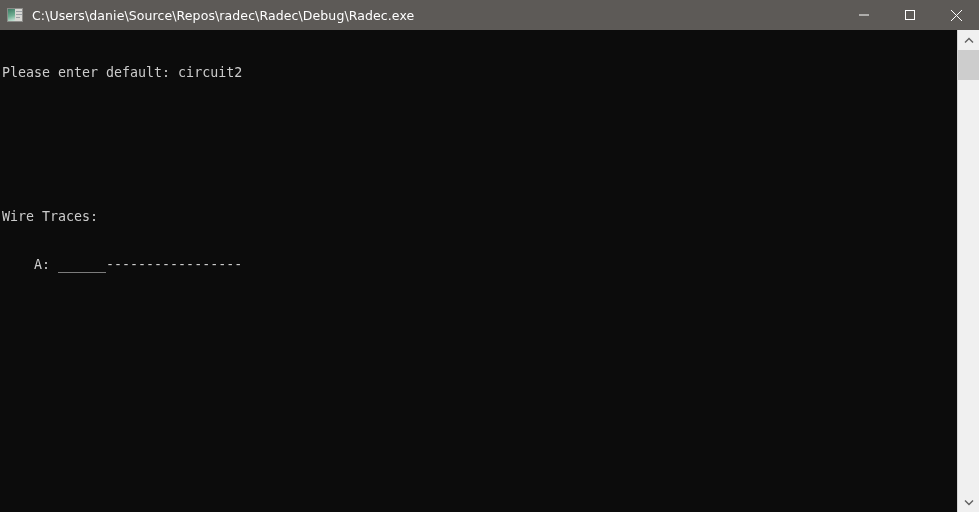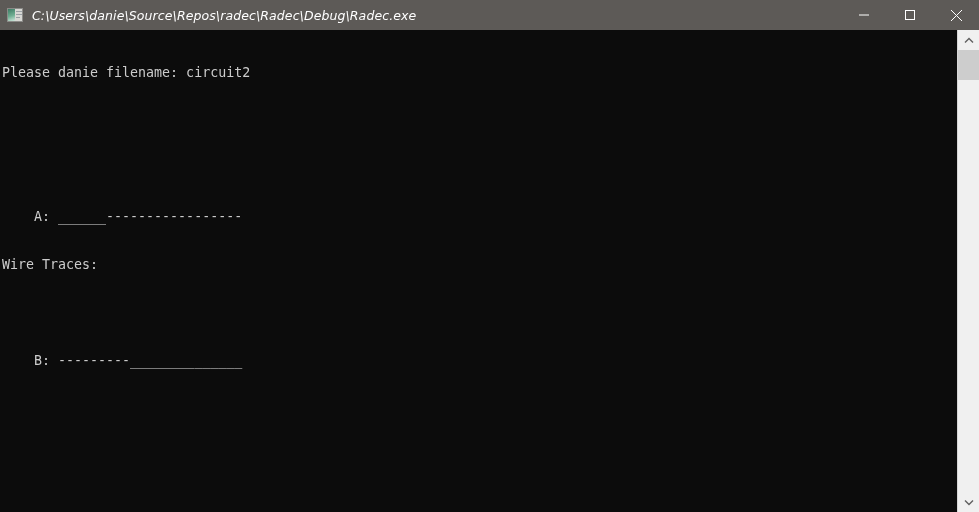--- a/index.html
+++ b/index.html
@@ -26,21 +26,20 @@
 
   
   #titlebar {
     height: 30px;
     min-height: 30px;
     background: #5d5a57;
     display: flex;
     align-items: center;
     position: relative;
     user-select: none;
-    font-style: italic;
   }
   #app-icon {
     width: 16px;
     height: 14px;
     margin-left: 7px;
     margin-right: 9px;
     position: relative;
     flex: 0 0 auto;
     background: #d8d8d4;
     border: 1px solid #8b8b88;
@@ -174,27 +173,26 @@
         <svg width="13" height="13" viewBox="0 0 13 13">
           <line x1="1" y1="1" x2="12" y2="12" stroke="#ffffff" stroke-width="1"></line>
           <line x1="12" y1="1" x2="1" y2="12" stroke="#ffffff" stroke-width="1"></line>
         </svg>
       </div>
     </div>
   </div>
 
   <div id="console-area">
     <div id="console-text">
-      <div class="cline">Please danie filename: circuit2</div>
-      <div class="cline"></div>
-      <div class="cline"></div>
+      <div class="cline">Please enter default: circuit2</div>
+      <div class="cline"></div>
+      <div class="cline"></div>
+      <div class="cline">Wire Traces:</div>
       <div class="cline">    A: ______-----------------</div>
-      <div class="cline">Wire Traces:</div>
-      <div class="cline"></div>
-      <div class="cline">    B: ---------______________</div>
+      <div class="cline"></div>
       <div class="cline"></div>
       
       
       
       
       
       
       
     </div>
 

